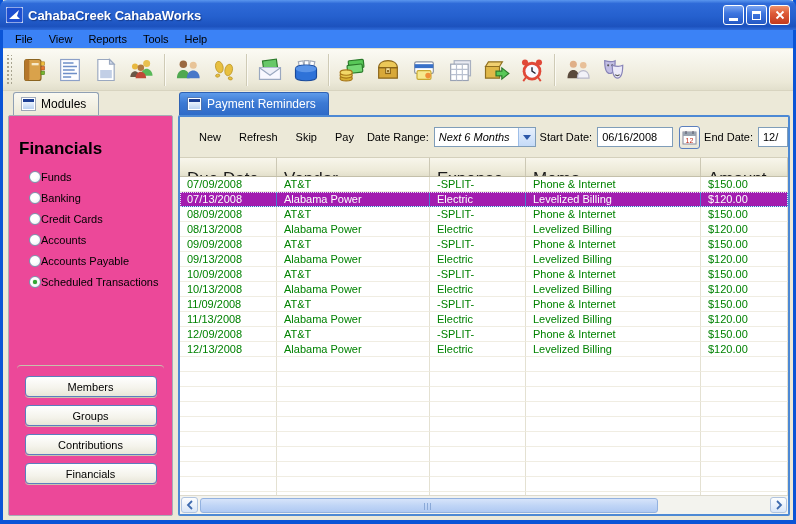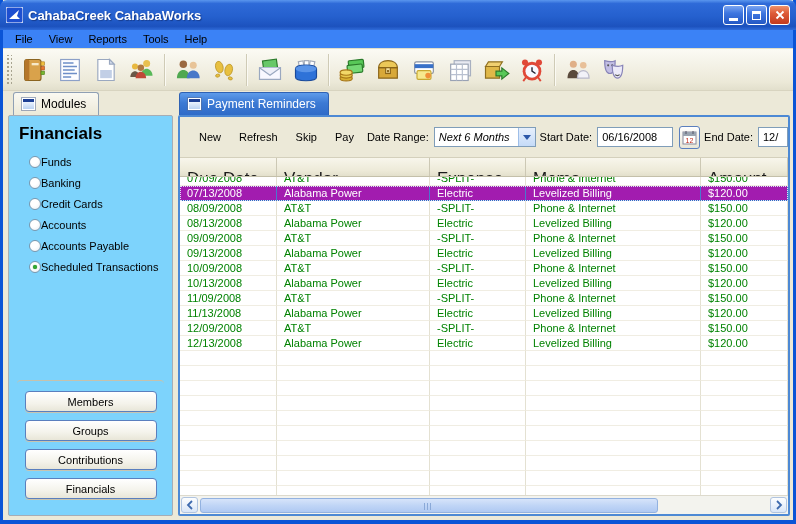--- a/index.html
+++ b/index.html
@@ -37,21 +37,21 @@
   .workspace { flex:1; display:flex; background:#ECE9D8; overflow:hidden; }
   .left-col { width:172px; flex:0 0 172px; display:flex; flex-direction:column; padding:0 2px 4px 5px; }
   .right-col { flex:1; display:flex; flex-direction:column; padding:0 3px 4px 3px; overflow:hidden; }
   .tab-row { height:24px; flex:0 0 24px; display:flex; align-items:flex-end; }
   .tab { height:23px; display:flex; align-items:center; gap:6px; padding:0 12px 0 8px; border:1px solid #8FA0B4; border-bottom:none; border-radius:3px 3px 0 0; font-size:12px; }
   .tab.beige { background:linear-gradient(180deg,#FAF9F2,#ECE9D8); color:#000; margin-left:5px; }
   .tab.blue  { background:linear-gradient(180deg,#5E9BEA 0%,#3C7AD4 45%,#2F6BC8 100%); color:#fff; border-color:#2F62B4; margin-left:1px; }
   .winicon { width:13px; height:12px; background:linear-gradient(180deg,#1C3F94 0%,#1C3F94 32%,#E8F1FD 33%,#BAD2F2 100%); border:1px solid #fff; outline:1px solid rgba(90,110,150,.55); flex:0 0 auto; }
 
   
-  .side-panel { flex:1; border:1px solid #A6ADB5; border-radius:2px; background:#7dd3fc; padding:6px 8px; display:flex; flex-direction:column; overflow:hidden; }
+  .side-panel { flex:1; border:1px solid #A6ADB5; border-radius:2px; background:#ec4899; padding:21px 8px; display:flex; flex-direction:column; overflow:hidden; }
   .side-heading { font-size:17px; font-weight:bold; margin:2px 0 12px 2px; }
   .radio-row { display:flex; align-items:center; gap:0; margin:0 0 9px 12px; }
   .radio { width:12px; height:12px; border:1px solid #7A98AF; border-radius:50%; background:radial-gradient(circle at 35% 30%, #FFFFFF 40%, #E8EEF2 100%); position:relative; flex:0 0 auto; }
   .radio.sel::after { content:""; position:absolute; left:3px; top:3px; width:4px; height:4px; border-radius:50%; background:#32A832; box-shadow:0 0 1px #1C7A1C; }
   .side-spacer { flex:1; }
   .btn-group { border-top:1px solid #C6C2AC; border-radius:4px 4px 0 0; padding-top:10px; margin-bottom:2px; }
   .nav-btn { display:block; width:132px; height:21px; margin:0 auto 8px auto; border:1px solid #5A7FBE; border-radius:4px;
     background:linear-gradient(180deg,#FFFFFF 0%,#F4F3EB 60%,#E8E6D8 100%); font-size:11px; font-family:inherit; box-shadow:0 1px 0 #C8C4B0; }
 
   
@@ -63,21 +63,21 @@
   .combo-text { flex:1; padding-left:4px; overflow:hidden; }
   .combo-btn { width:17px; height:18px; border-left:1px solid #9EBEE8; background:linear-gradient(180deg,#E6EFFC 0%,#C5DBF8 100%); display:flex; align-items:center; justify-content:center; }
   .combo-arrow { width:0; height:0; border-left:4px solid transparent; border-right:4px solid transparent; border-top:5px solid #2B57A8; }
   .dfield { height:20px; border:1px solid #7F9DB9; background:#fff; font-family:inherit; font-size:11px; padding:2px 4px; }
   .cal-btn { width:24px; height:23px; margin-left:6px; border:1px solid #5A7FBE; border-radius:3px; background:linear-gradient(180deg,#FFFFFF,#E8E6D8); display:flex; align-items:center; justify-content:center; }
 
   
   .grid-cols { display:grid; grid-template-columns:97px 153px 96px 175px 1fr; }
   .grid-header { height:20px; flex:0 0 20px; background:linear-gradient(180deg,#F8F6EC 0%,#EDEAD8 70%,#E3E0CC 100%); border-top:1px solid #D4D0BC; border-bottom:1px solid #C4C0AA; }
   .hcell { padding:11px 0 0 7px; border-right:1px solid #CCC8B4; font-size:17px; color:#1A1A1A; overflow:hidden; }
-  .grid-body { flex:1; background:#fff; overflow:hidden; display:flex; flex-direction:column;justify-content:center; }
+  .grid-body { flex:1; background:#fff; overflow:hidden; display:flex; flex-direction:column; }
   .trow { height:15px; flex:0 0 15px; color:#008200; }
   .tcell { padding:1px 0 0 7px; border-right:1px solid #E4E1D2; border-bottom:1px solid #F0EDE2; overflow:hidden; white-space:nowrap; }
   .trow.sel { background:#a21caf; color:#fff; outline:1px dotted #DCE6F8; outline-offset:-1px; }
   .trow.sel .tcell { border-right-color:#4B78CC; border-bottom-color:#3566C2; }
 
   
   .hscroll { height:19px; flex:0 0 19px; background:#F3F3EE; border-top:1px solid #DDDACD; display:flex; align-items:center; padding:1px; }
   .sb-btn { width:17px; height:16px; border:1px solid #B0C4E0; border-radius:3px; background:linear-gradient(180deg,#FDFEFF,#D9E6F8); display:flex; align-items:center; justify-content:center; flex:0 0 auto; }
   .sb-thumb { width:458px; height:15px; margin-left:2px; border:1px solid #93B2E0; border-radius:3px;
     background:linear-gradient(180deg,#D7E4FA 0%,#C0D5F6 50%,#AFC9F2 100%); position:relative; flex:0 0 auto; }

